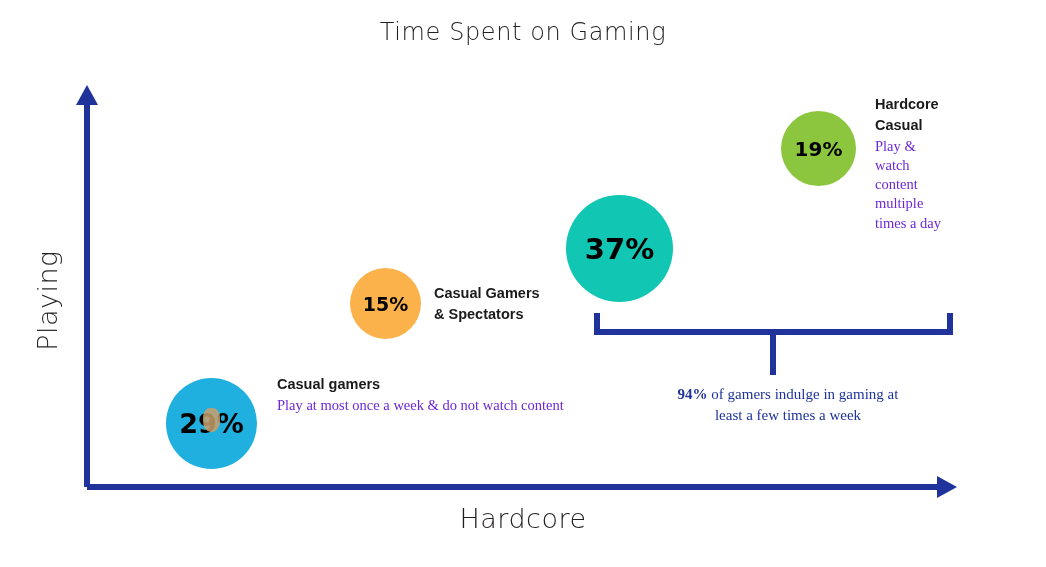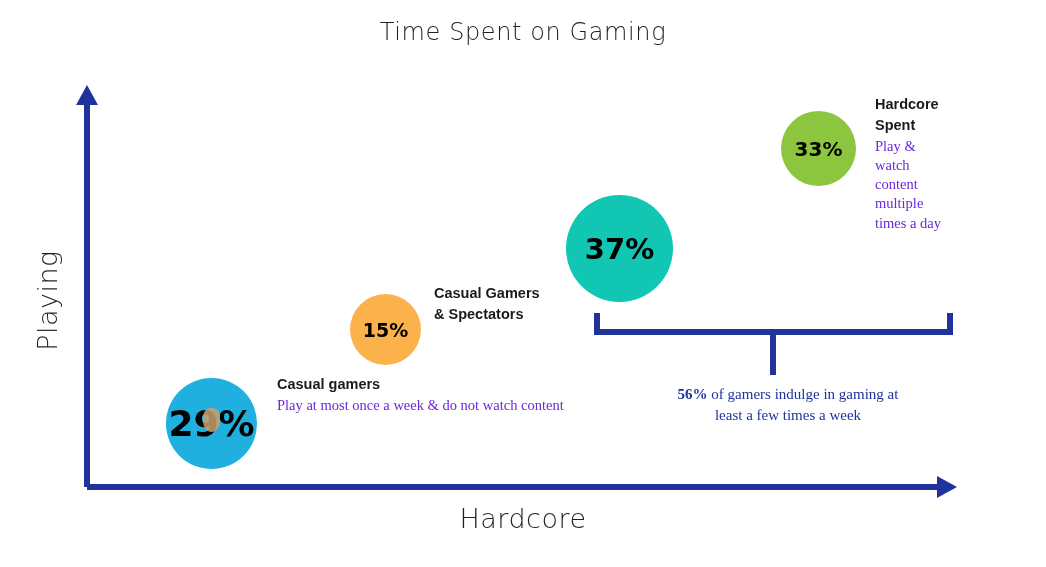--- a/index.html
+++ b/index.html
@@ -70,22 +70,22 @@
   .bubble {
     position: absolute;
     border-radius: 50%;
     display: flex;
     align-items: center;
     justify-content: center;
     color: #000000;
     font-family: "DejaVu Sans", sans-serif;
     font-weight: bold;
   }
-  .bubble-29 { left: 166px; top: 378px; width: 91px;  height: 91px;  background: #1FB0E0; font-size: 36px; }
-  .bubble-15 { left: 350px; top: 294px; width: 71px;  height: 71px;  background: #FBB24B; font-size: 19px; }
+  .bubble-29 { left: 166px; top: 378px; width: 91px;  height: 91px;  background: #1FB0E0; font-size: 27px; }
+  .bubble-15 { left: 350px; top: 268px; width: 71px;  height: 71px;  background: #FBB24B; font-size: 19px; }
   .bubble-37 { left: 566px; top: 195px; width: 107px; height: 107px; background: #12C6B4; font-size: 29px; }
   .bubble-19 { left: 781px; top: 111px; width: 75px;  height: 75px;  background: #8CC63E; font-size: 20px; }
 
   
   .artifact {
     position: absolute;
     left: 203px;
     top: 408px;
     width: 17px;
     height: 24px;
@@ -168,42 +168,42 @@
 
   <div class="bubble bubble-15">
     <span>15%</span>
   </div>
 
   <div class="bubble bubble-37">
     <span>37%</span>
   </div>
 
   <div class="bubble bubble-19">
-    <span>33%</span>
+    <span>19%</span>
   </div>
 
   <div class="callout callout-casual">
     <div class="head">Casual gamers</div>
     <div class="desc">Play at most once a week &amp; do not watch content</div>
   </div>
 
   <div class="callout callout-spectators">
     <div class="head">Casual Gamers</div>
     <div class="head">&amp; Spectators</div>
   </div>
 
 
   <div class="callout callout-hardcore">
     <div class="head">Hardcore</div>
-    <div class="head">Spent</div>
+    <div class="head">Casual</div>
     <div class="desc">Play &amp; watch content multiple times a day</div>
   </div>
 
   <svg class="bracket-svg" viewBox="0 0 380 85">
     <path d="M 12 10 L 12 29 L 365 29 L 365 10" fill="none" stroke="#1F339B" stroke-width="6" stroke-linecap="butt" stroke-linejoin="miter"></path>
     <line x1="188" y1="29" x2="188" y2="72" stroke="#1F339B" stroke-width="6"></line>
   </svg>
 
   <div class="bracket-caption">
-    <b>56%</b><span> of gamers indulge in gaming at least a few times a week</span>
+    <b>94%</b><span> of gamers indulge in gaming at least a few times a week</span>
   </div>
 
 </div>
 
 </body></html>

